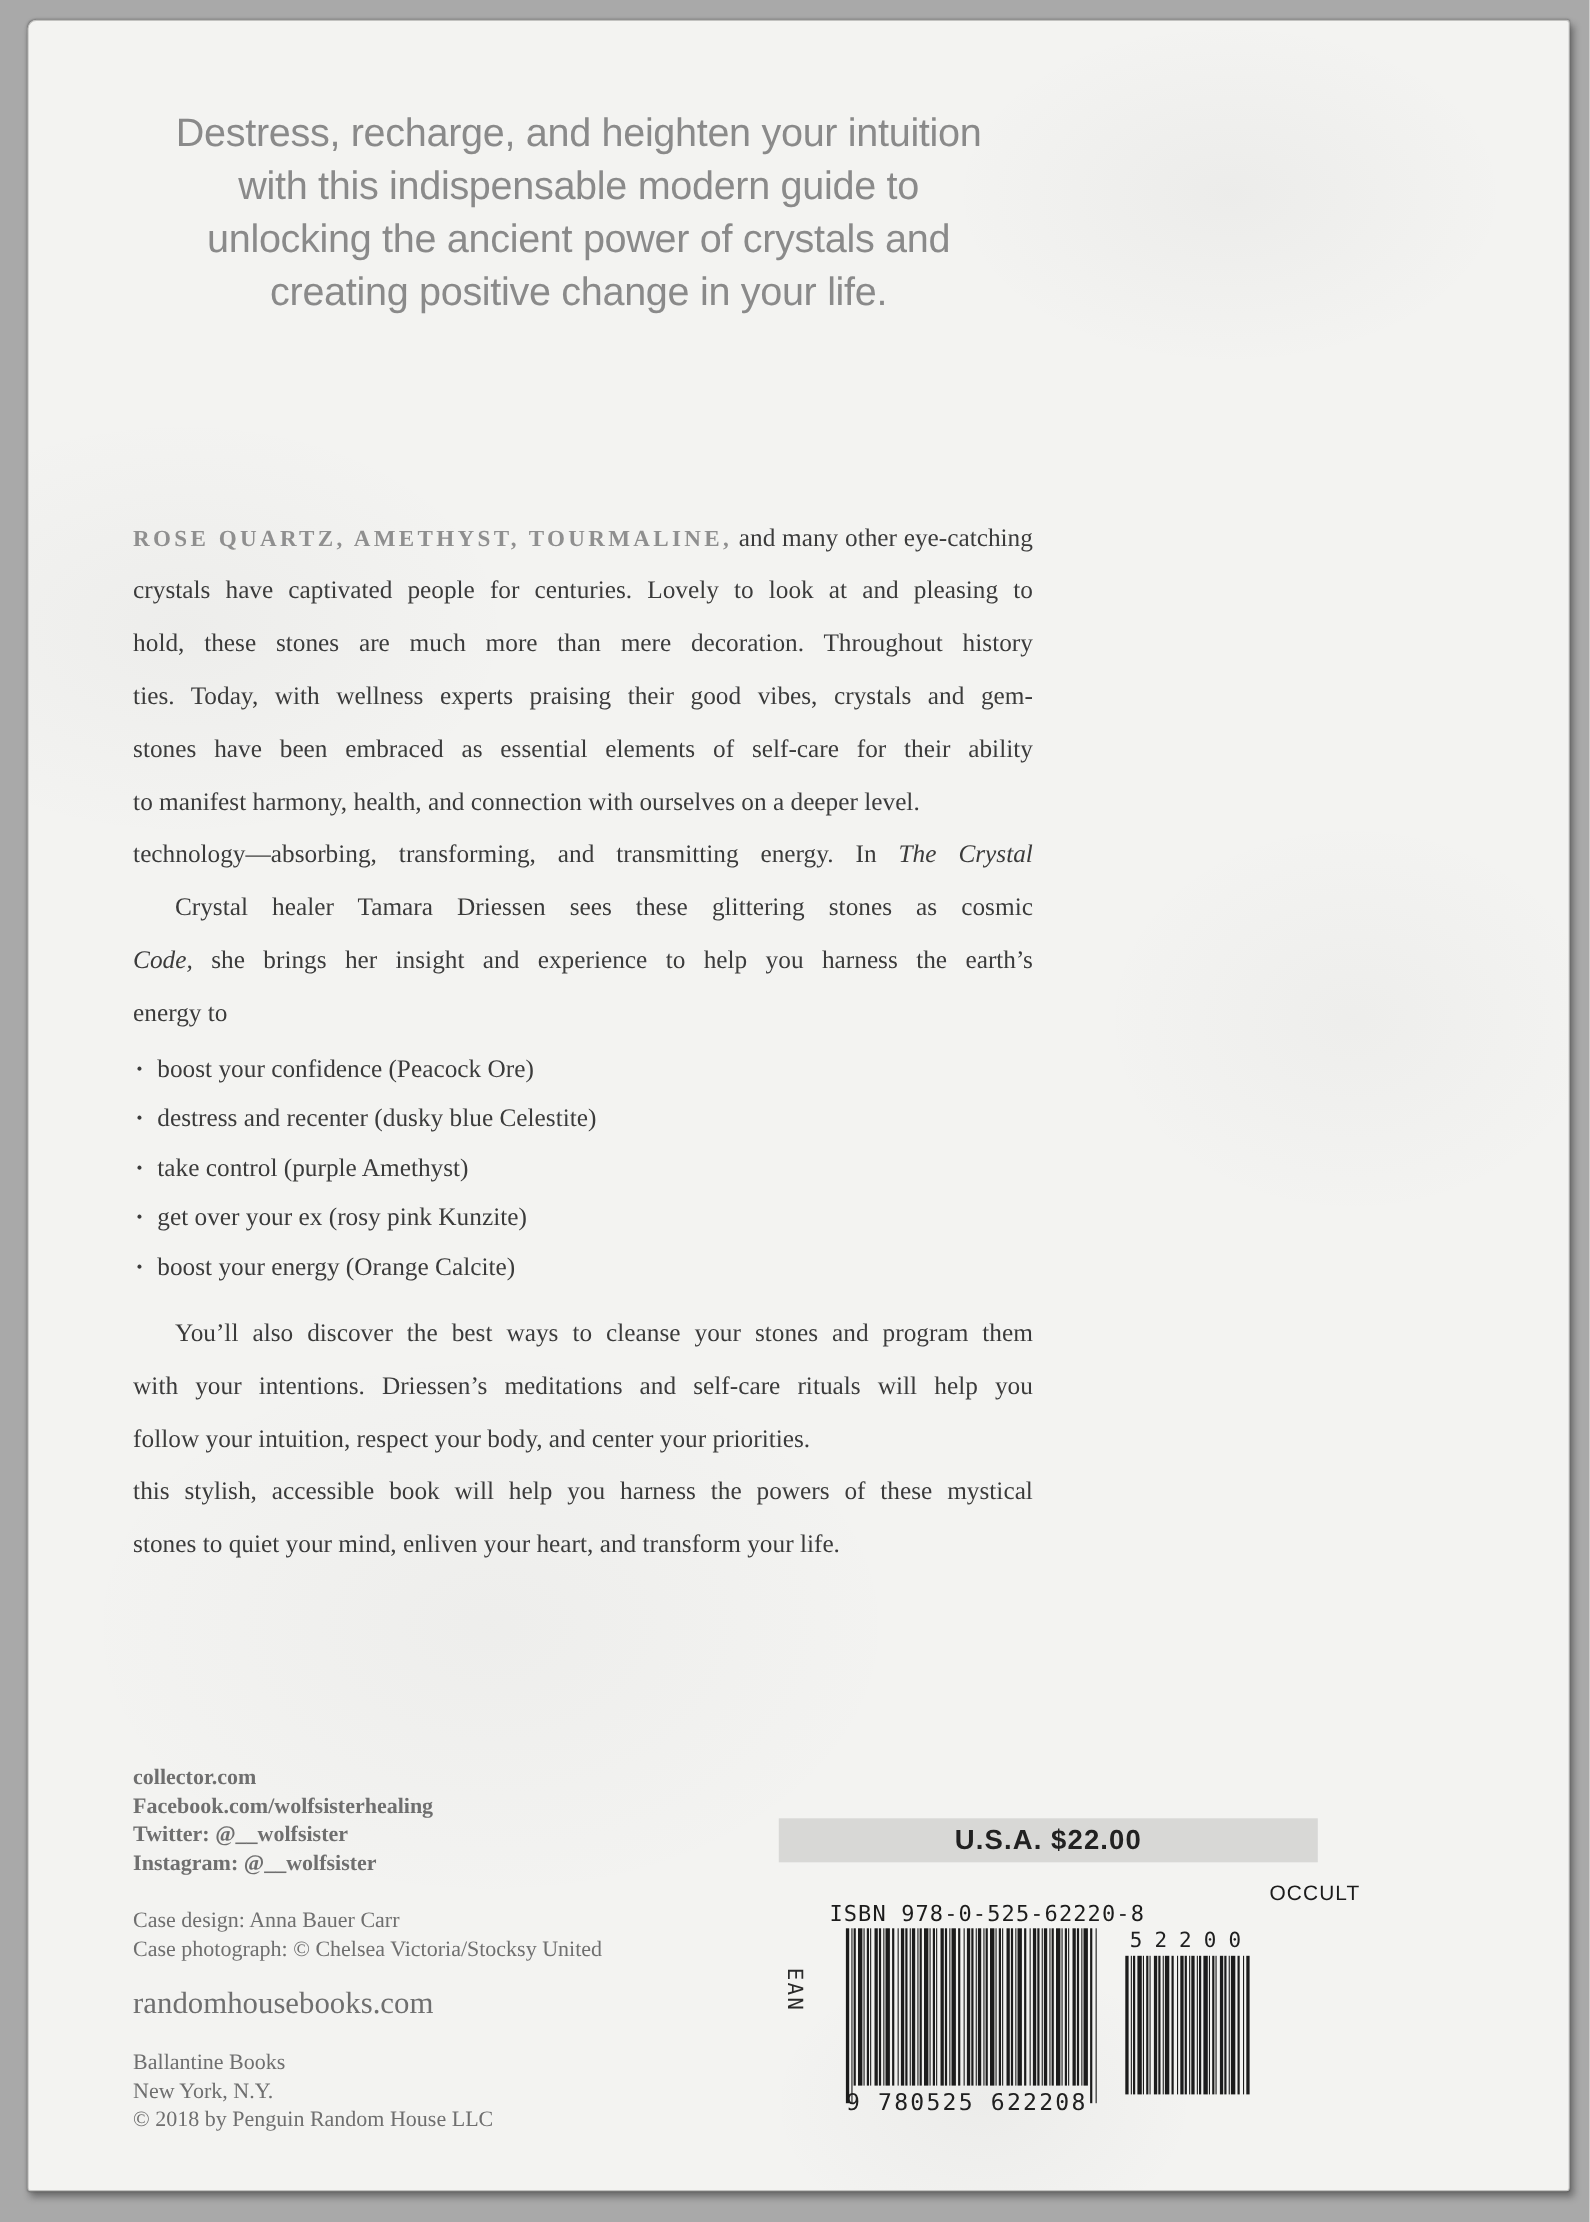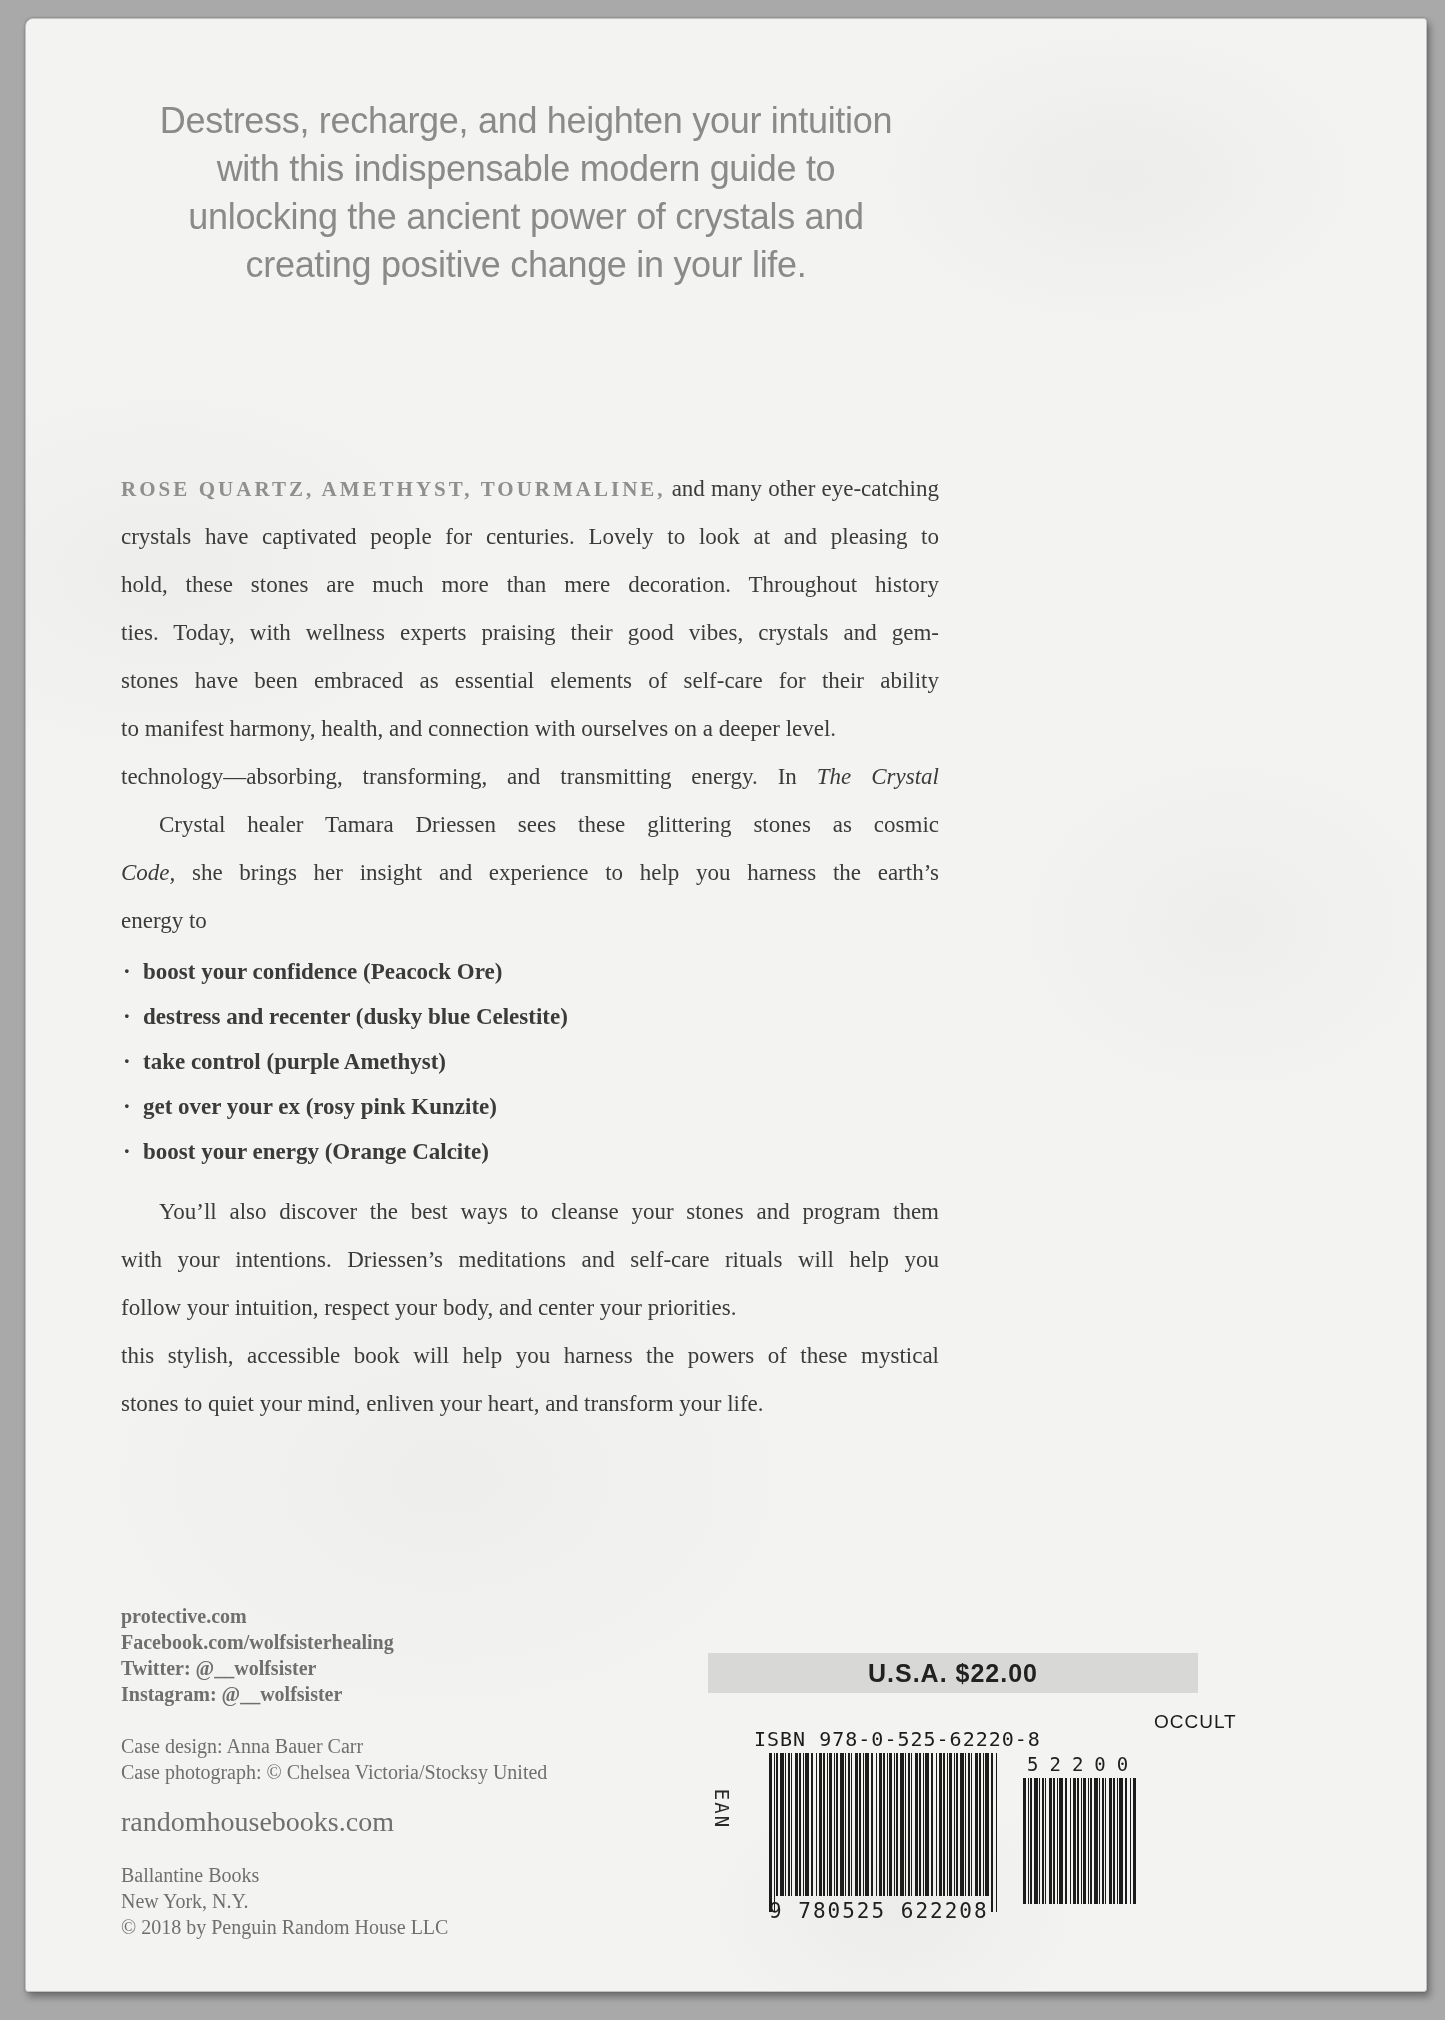--- a/index.html
+++ b/index.html
@@ -39,21 +39,21 @@
     white-space:normal;
   }
   .line.last{text-align-last:left;-moz-text-align-last:left;}
   .line.indent{text-indent:38px;}
   .lead-in{
     font-weight:700;color:var(--lead);letter-spacing:3px;font-size:21px;
   }
   .ital{font-style:italic;}
   .bullets{margin:4px 0 14px 0;}
   .bullet-item{
-    position:relative;padding-left:22px;font-weight:700;font-size:23px;line-height:45px;
+    position:relative;padding-left:22px;font-weight:400;font-size:23px;line-height:45px;
     text-align:left;
   }
   .bullet-item::before{content:"·";position:absolute;left:2px;top:0;font-weight:700;}
   
   .footer-left{position:absolute;left:95px;top:1584px;color:var(--muted);}
   .social .item{font-weight:700;font-size:20px;line-height:26px;}
   .credits{margin-top:26px;}
   .credits .item{font-size:20px;line-height:26px;}
   .site{margin-top:24px;font-size:28px;line-height:26px;}
   .publisher{margin-top:27px;}
@@ -126,21 +126,21 @@
       </div>
       <div class="line indent"><span>You’ll also discover the best ways to cleanse your stones and program them</span></div>
       <div class="line"><span>with your intentions. Driessen’s meditations and self-care rituals will help you</span></div>
       <div class="line last"><span>follow your intuition, respect your body, and center your priorities.</span></div>
       <div class="line"><span>this stylish, accessible book will help you harness the powers of these mystical</span></div>
       <div class="line last"><span>stones to quiet your mind, enliven your heart, and transform your life.</span></div>
     </div>
 
   <div class="footer-left">
     <div class="social">
-        <div class="item">protective.com</div>
+        <div class="item">collector.com</div>
         <div class="item">Facebook.com/wolfsisterhealing</div>
         <div class="item">Twitter: @__wolfsister</div>
         <div class="item">Instagram: @__wolfsister</div>
       </div>
     <div class="credits">
         <div class="item">Case design: Anna Bauer Carr</div>
         <div class="item">Case photograph: © Chelsea Victoria/Stocksy United</div>
       </div>
     <div class="site">randomhousebooks.com</div>
     <div class="publisher">

